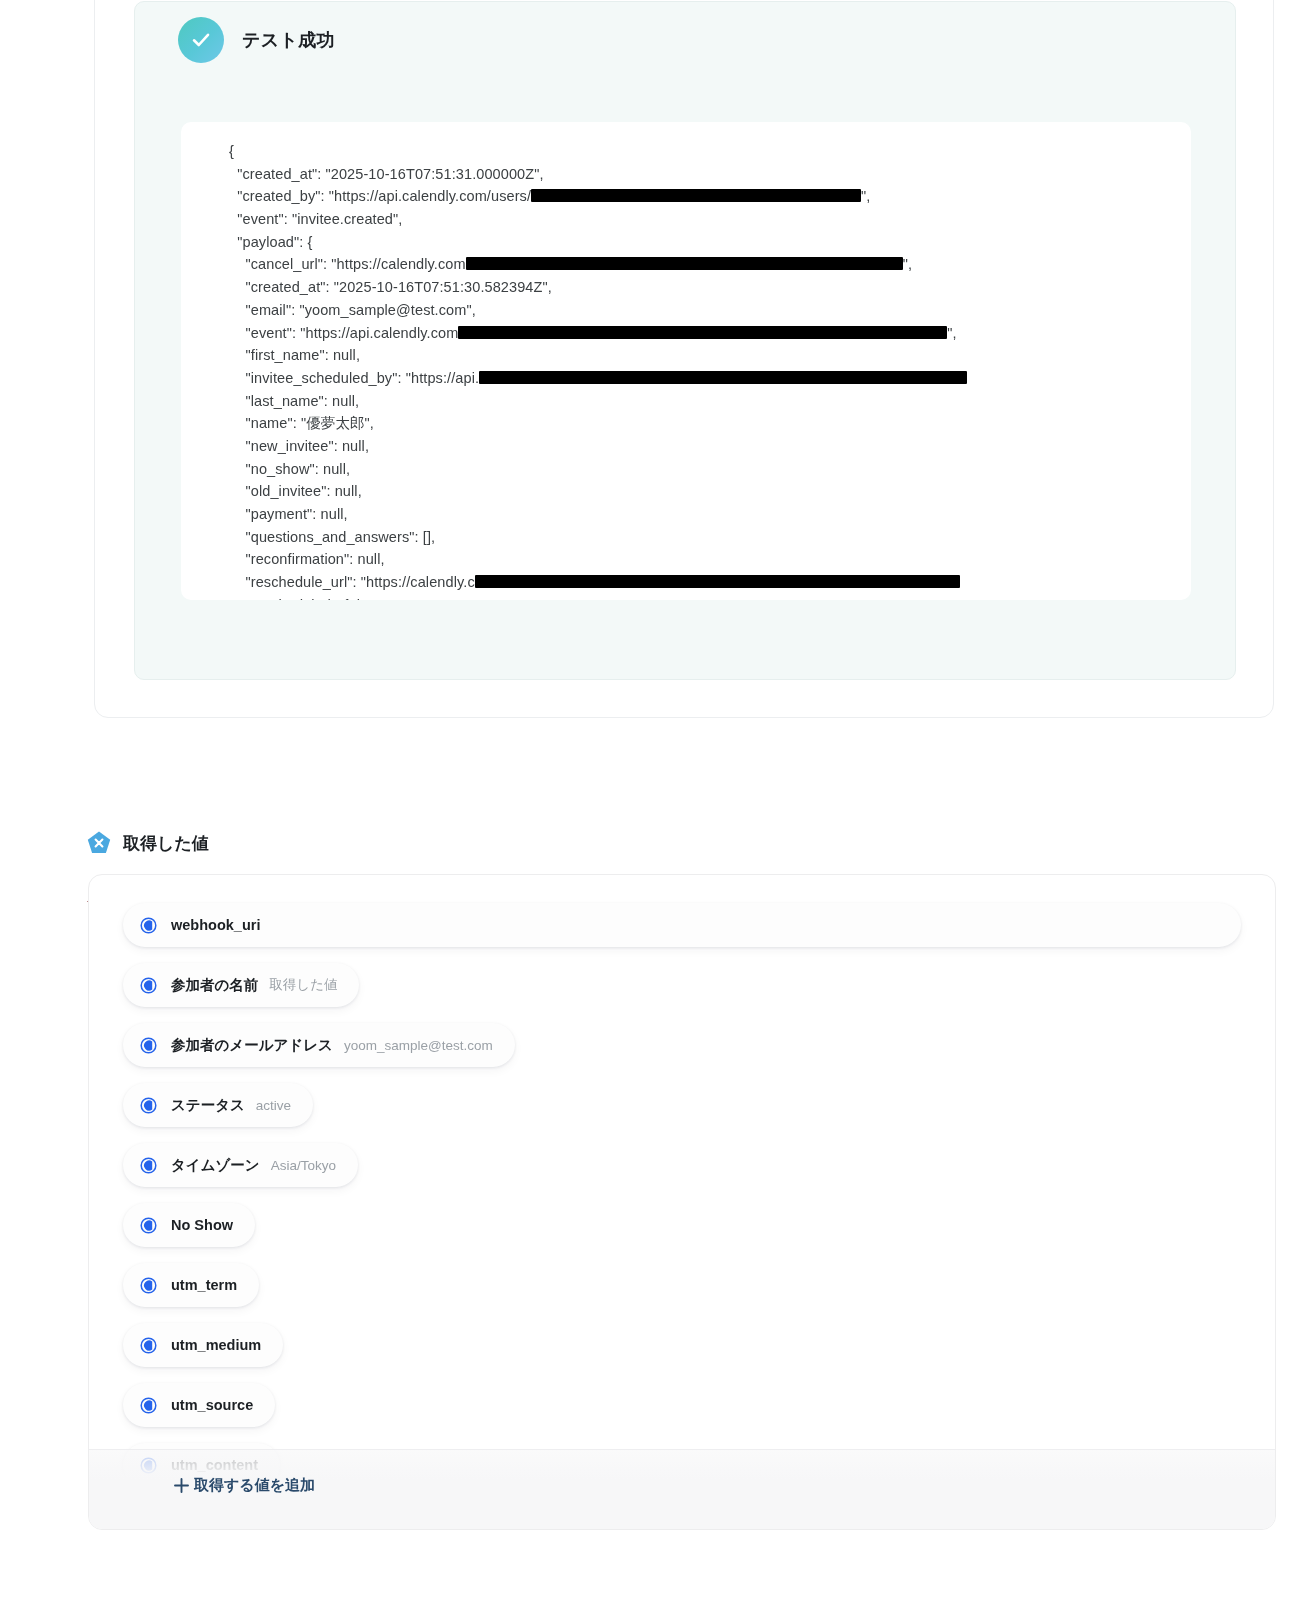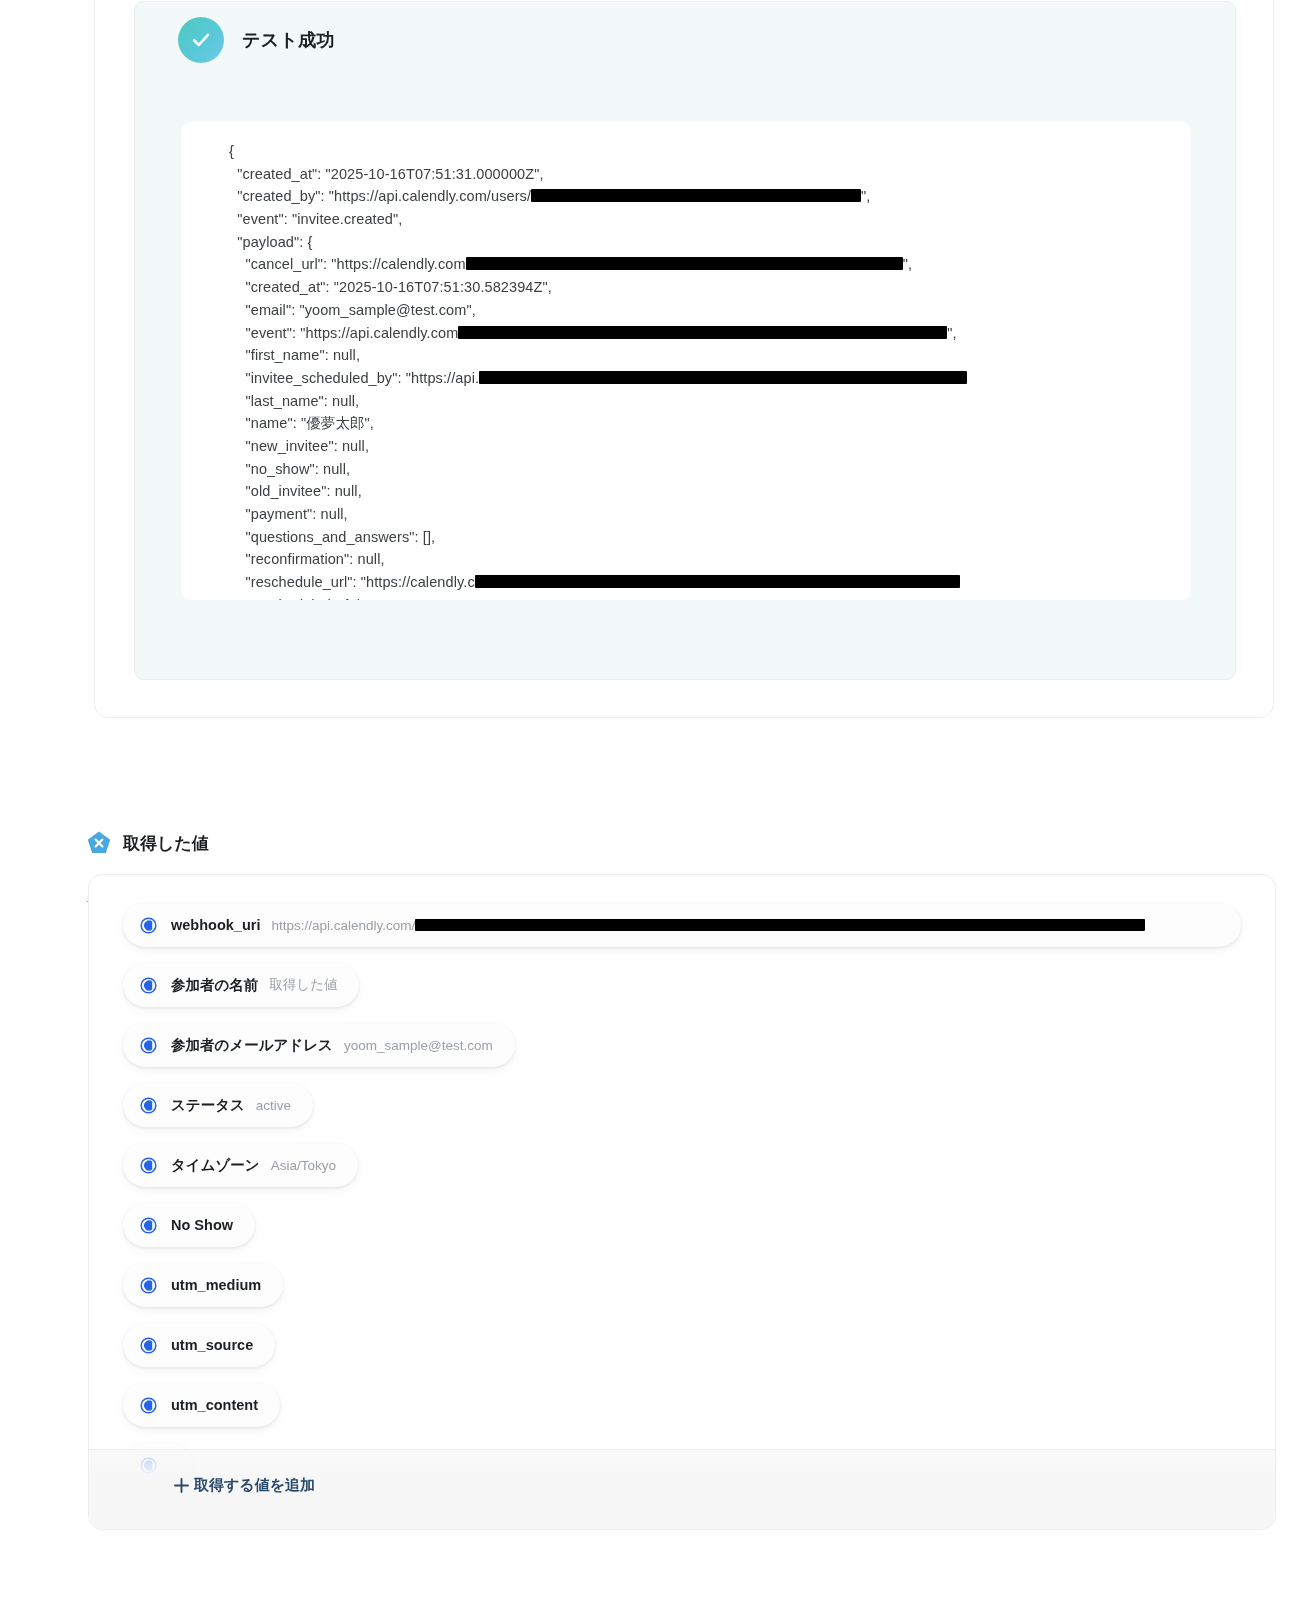--- a/index.html
+++ b/index.html
@@ -168,21 +168,20 @@
   <div class="sec-sub">この値を他のオペレーションで利用することができます。</div>
 
   <div class="values-card">
     <div class="chips" id="chips">
         <div class="chip-row"><div class="chip chip-wide">
             <span class="chip-icon"><svg width="17" height="17" viewBox="0 0 17 17">
   <circle cx="8.5" cy="8.5" r="7.3" fill="none" stroke="#2563eb" stroke-width="1.5"></circle>
   <path d="M12.2 4.6 A5 5 0 1 0 12.2 12.4 L12.2 8.5 Z" fill="#2563eb"></path>
 </svg></span>
             <span class="chip-key">webhook_uri</span>
-            <span class="chip-val">https://api.calendly.com/<span class="redact" style="width: 730px;"></span></span>
           </div></div>
         <div class="chip-row"><div class="chip">
             <span class="chip-icon"><svg width="17" height="17" viewBox="0 0 17 17">
   <circle cx="8.5" cy="8.5" r="7.3" fill="none" stroke="#2563eb" stroke-width="1.5"></circle>
   <path d="M12.2 4.6 A5 5 0 1 0 12.2 12.4 L12.2 8.5 Z" fill="#2563eb"></path>
 </svg></span>
             <span class="chip-key">参加者の名前</span>
             <span class="chip-val">取得した値</span>
           </div></div>
         <div class="chip-row"><div class="chip">
@@ -208,20 +207,27 @@
 </svg></span>
             <span class="chip-key">タイムゾーン</span>
             <span class="chip-val">Asia/Tokyo</span>
           </div></div>
         <div class="chip-row"><div class="chip">
             <span class="chip-icon"><svg width="17" height="17" viewBox="0 0 17 17">
   <circle cx="8.5" cy="8.5" r="7.3" fill="none" stroke="#2563eb" stroke-width="1.5"></circle>
   <path d="M12.2 4.6 A5 5 0 1 0 12.2 12.4 L12.2 8.5 Z" fill="#2563eb"></path>
 </svg></span>
             <span class="chip-key">No Show</span>
+          </div></div>
+        <div class="chip-row"><div class="chip">
+            <span class="chip-icon"><svg width="17" height="17" viewBox="0 0 17 17">
+  <circle cx="8.5" cy="8.5" r="7.3" fill="none" stroke="#2563eb" stroke-width="1.5"></circle>
+  <path d="M12.2 4.6 A5 5 0 1 0 12.2 12.4 L12.2 8.5 Z" fill="#2563eb"></path>
+</svg></span>
+            <span class="chip-key">utm_term</span>
           </div></div>
         <div class="chip-row"><div class="chip">
             <span class="chip-icon"><svg width="17" height="17" viewBox="0 0 17 17">
   <circle cx="8.5" cy="8.5" r="7.3" fill="none" stroke="#2563eb" stroke-width="1.5"></circle>
   <path d="M12.2 4.6 A5 5 0 1 0 12.2 12.4 L12.2 8.5 Z" fill="#2563eb"></path>
 </svg></span>
             <span class="chip-key">utm_medium</span>
           </div></div>
         <div class="chip-row"><div class="chip">
             <span class="chip-icon"><svg width="17" height="17" viewBox="0 0 17 17">

